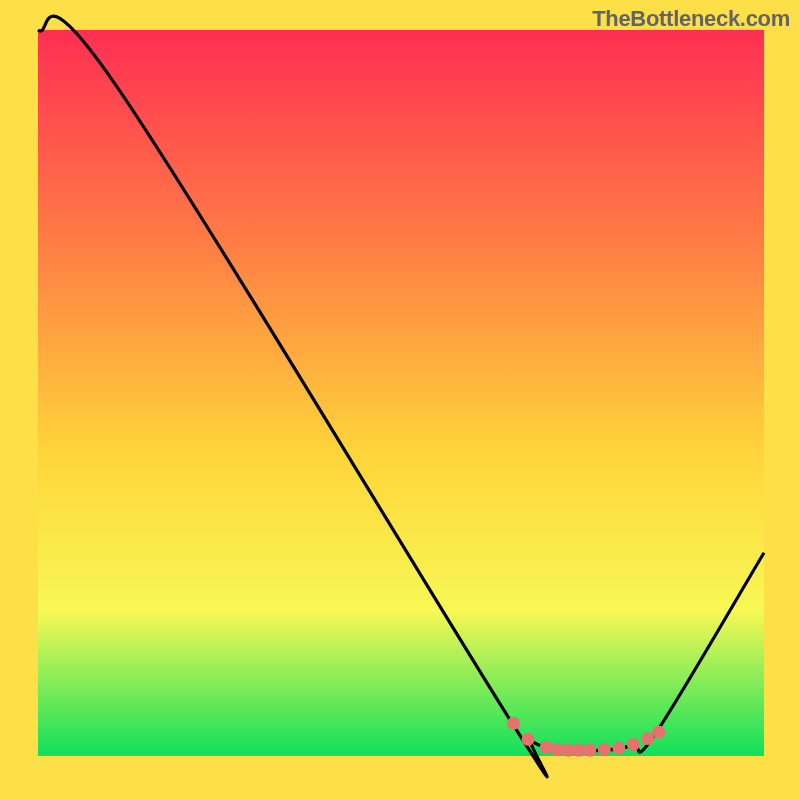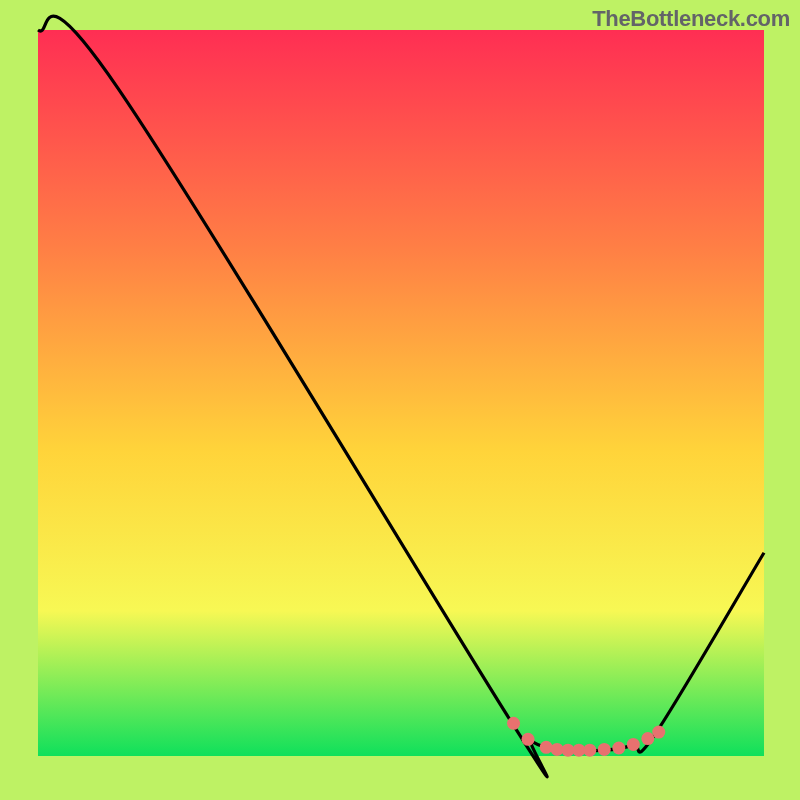--- a/index.html
+++ b/index.html
@@ -1,17 +1,17 @@
 <!DOCTYPE html>
 <html><head>
 <meta charset="utf-8">
 <style>
   * { margin: 0; padding: 0; box-sizing: border-box; }
   body { width: 800px; height: 800px; background: #000; font-family: Arial, sans-serif; position: relative; }
-  .outer { width: 800px; height: 800px; background: #bef264; position: relative; }
+  .outer { width: 800px; height: 800px; background: #fde047; position: relative; }
   .watermark { position: absolute; top: 6px; right: 10px; color: #636468; font-size: 22px; font-weight: bold; letter-spacing: -0.3px; }
   .plot { position: absolute; left: 38px; top: 30px; width: 726px; height: 726px; }
   .curve-svg { position: absolute; left: 0; top: 0; width: 100%; height: 100%; overflow: visible; }
 </style>
 </head>
 <body>
 
 <div class="outer">
   <div class="watermark">TheBottleneck.com</div>
   <div class="plot">

